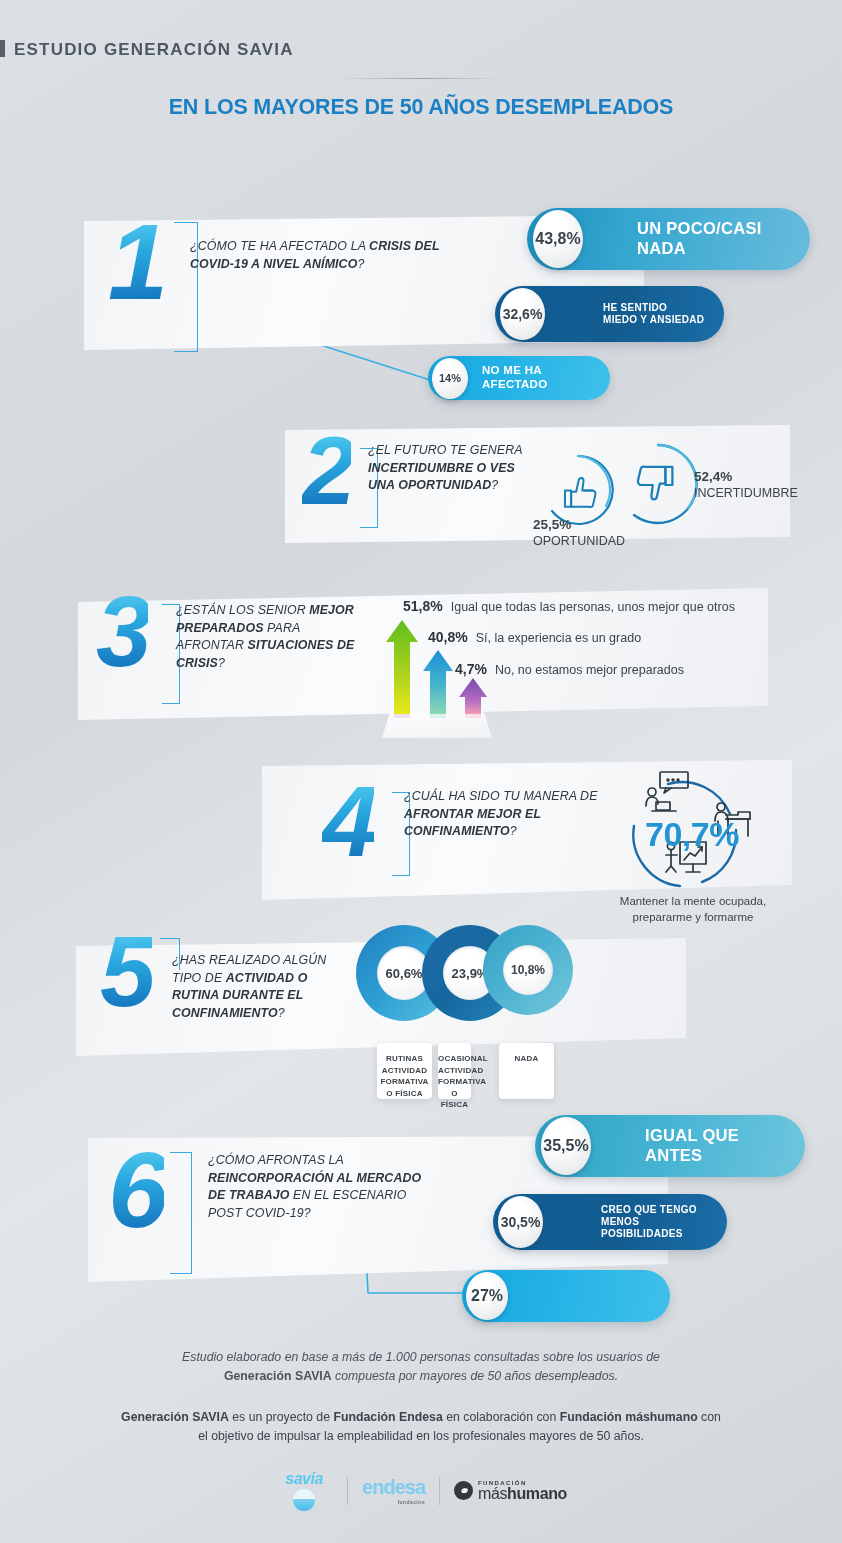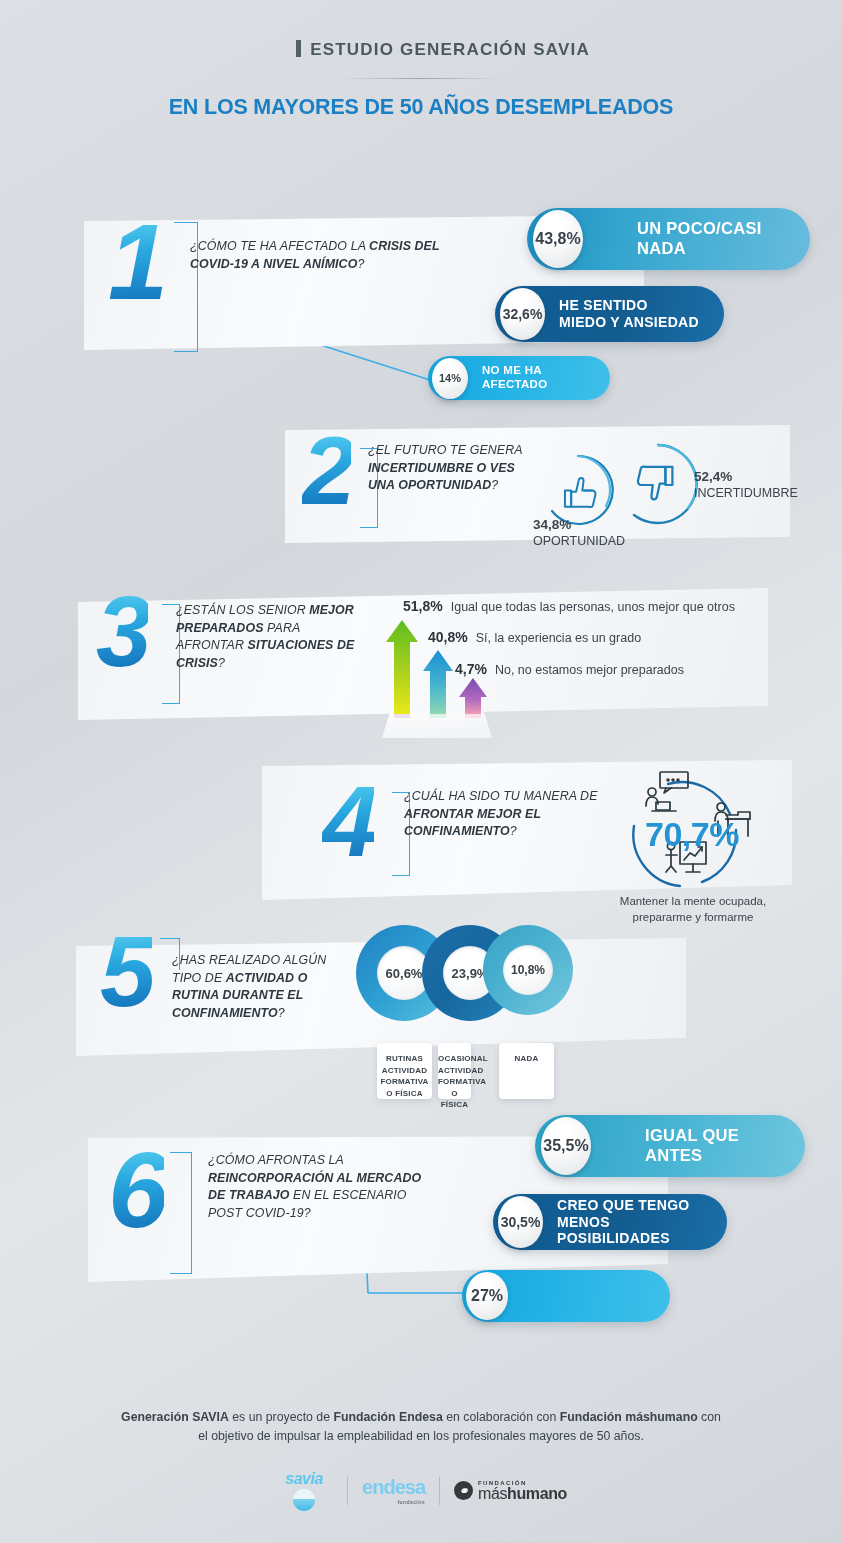--- a/index.html
+++ b/index.html
@@ -6,25 +6,23 @@
   html, body {
     width: 842px; height: 1543px;
     font-family: "Liberation Sans", sans-serif;
     background: linear-gradient(150deg, #dcdfe3 0%, #d4d8dd 35%, #e3e6e9 60%, #d2d6db 100%);
     overflow: hidden;
   }
   .page { position: relative; width: 842px; height: 1543px; }
 
   
   .kicker {
-    position: absolute; top: 40px; left: 8px; right: 0;
-    text-align: center;
+    position: absolute; top: 40px; left: 0; right: 0;
     font-size: 17px; font-weight: 600; letter-spacing: 1.2px;
     color: #4c5862;
-    padding-left: 36px;
   }
   .kicker .bar {
     display: inline-block; width: 5px; height: 17px;
     background: #555f68; vertical-align: -2px; margin-right: 9px;
   }
   .rule {
     position: absolute; top: 78px; left: 50%; transform: translateX(-50%);
     width: 165px; height: 1px;
     background: linear-gradient(90deg, rgba(150,160,170,0), #9aa3ac, rgba(150,160,170,0));
   }
@@ -83,21 +81,21 @@
     color: #fff; font-weight: bold; line-height: 1.2;
     padding-left: 14px; padding-right: 18px; letter-spacing: 0.3px;
   }
 
   .pill.p-lg { height: 62px; gap: 40px; }
   .pill.p-lg .bubble { width: 50px; height: 58px; margin-left: 6px; font-size: 16px; }
   .pill.p-lg .ptext { font-size: 16.5px; }
 
   .pill.p-md { height: 56px; }
   .pill.p-md .bubble { width: 45px; height: 52px; margin-left: 5px; font-size: 14px; }
-  .pill.p-md .ptext { font-size: 14px; }
+  .pill.p-md .ptext { font-size: 10px; margin-left: 44px; }
 
   .pill.p-sm { height: 44px; }
   .pill.p-sm .bubble { width: 36px; height: 41px; margin-left: 4px; font-size: 11px; }
   .pill.p-sm .ptext { font-size: 11.5px; }
 
   .bg-lightblue { background: linear-gradient(100deg, #1b8ec0 0%, #35a6cf 35%, #67bcdd 100%); }
   .bg-navy      { background: linear-gradient(100deg, #0f5e96 0%, #135c90 55%, #1a6ea8 100%); }
   .bg-cyan      { background: linear-gradient(100deg, #13a7e0 0%, #27b4e6 50%, #3fc0ea 100%); }
   .bg-teal      { background: linear-gradient(100deg, #2ba2c4 0%, #48b4d4 50%, #6ec6de 100%); }
 
@@ -265,21 +263,21 @@
   <svg style="position:absolute; left:536px; top:448px;" width="84" height="84">
     <path d="M42 8 A34 34 0 1 1 16 63" fill="none" stroke="#1b7fb8" stroke-width="2.2" stroke-linecap="round"></path>
     <path d="M42 8 A34 34 0 0 1 70 58" fill="none" stroke="#4fb9e0" stroke-width="2.2" stroke-linecap="round"></path>
     <g transform="translate(24,24) scale(0.62)" fill="none" stroke="#1b7fb8" stroke-width="3.2" stroke-linejoin="round" stroke-linecap="round">
       <path d="M8 30 L18 30 L18 56 L8 56 Z"></path>
       <path d="M18 32 L26 32 L30 14 C31 8 38 8 38 14 L36 30 L52 30 C56 30 58 33 57 37 L53 54 C52 58 49 56 45 56 L18 56 Z"></path>
       <path d="M40 30 L52 30"></path>
     </g>
   </svg>
   <div class="pctlabel" style="left:533px; top:516px; text-align:left;">
-    <span class="num">34,8%</span><br>
+    <span class="num">25,5%</span><br>
     <span>OPORTUNIDAD</span>
   </div>
 
   <svg style="position:absolute; left:612px; top:440px;" width="92" height="92">
     <path d="M46 5 A39 39 0 1 1 22 75" fill="none" stroke="#1b7fb8" stroke-width="2.3" stroke-linecap="round"></path>
     <path d="M46 5 A39 39 0 0 1 76 68" fill="none" stroke="#4fb9e0" stroke-width="2.3" stroke-linecap="round"></path>
     <g transform="translate(66,66) scale(-0.70,-0.70)" fill="none" stroke="#1b7fb8" stroke-width="3.2" stroke-linejoin="round" stroke-linecap="round">
       <path d="M8 30 L18 30 L18 56 L8 56 Z"></path>
       <path d="M18 32 L26 32 L30 14 C31 8 38 8 38 14 L36 30 L52 30 C56 30 58 33 57 37 L53 54 C52 58 49 56 45 56 L18 56 Z"></path>
       <path d="M40 30 L52 30"></path>
@@ -463,20 +461,24 @@
     <div class="ptext">
       <div>CREO QUE TENGO</div>
       <div>MENOS POSIBILIDADES</div>
     </div>
   </div>
 
   <div class="pill p-sm bg-cyan" style="left:462px; top:1270px; width:208px; height:52px;">
     <div class="bubble" style="width:42px;height:48px;margin-left:4px;font-size:16px;">27%</div>
   </div>
 
+  <div class="foot1" style="top:1348px;">
+    <div>Estudio elaborado en base a más de 1.000 personas consultadas sobre los usuarios de</div>
+    <div><b>Generación SAVIA</b><span> compuesta por mayores de 50 años desempleados.</span></div>
+  </div>
 
   <div class="foot2" style="top:1408px;">
     <div><b>Generación SAVIA</b><span> es un proyecto de </span><b>Fundación Endesa</b><span> en colaboración con </span><b>Fundación máshumano</b><span> con</span></div>
     <div>el objetivo de impulsar la empleabilidad en los profesionales mayores de 50 años.</div>
   </div>
 
   <div class="logos" style="top:1470px;">
     <div class="logo-savia">
       <div class="word">savia</div>
       <div class="drop"></div>

